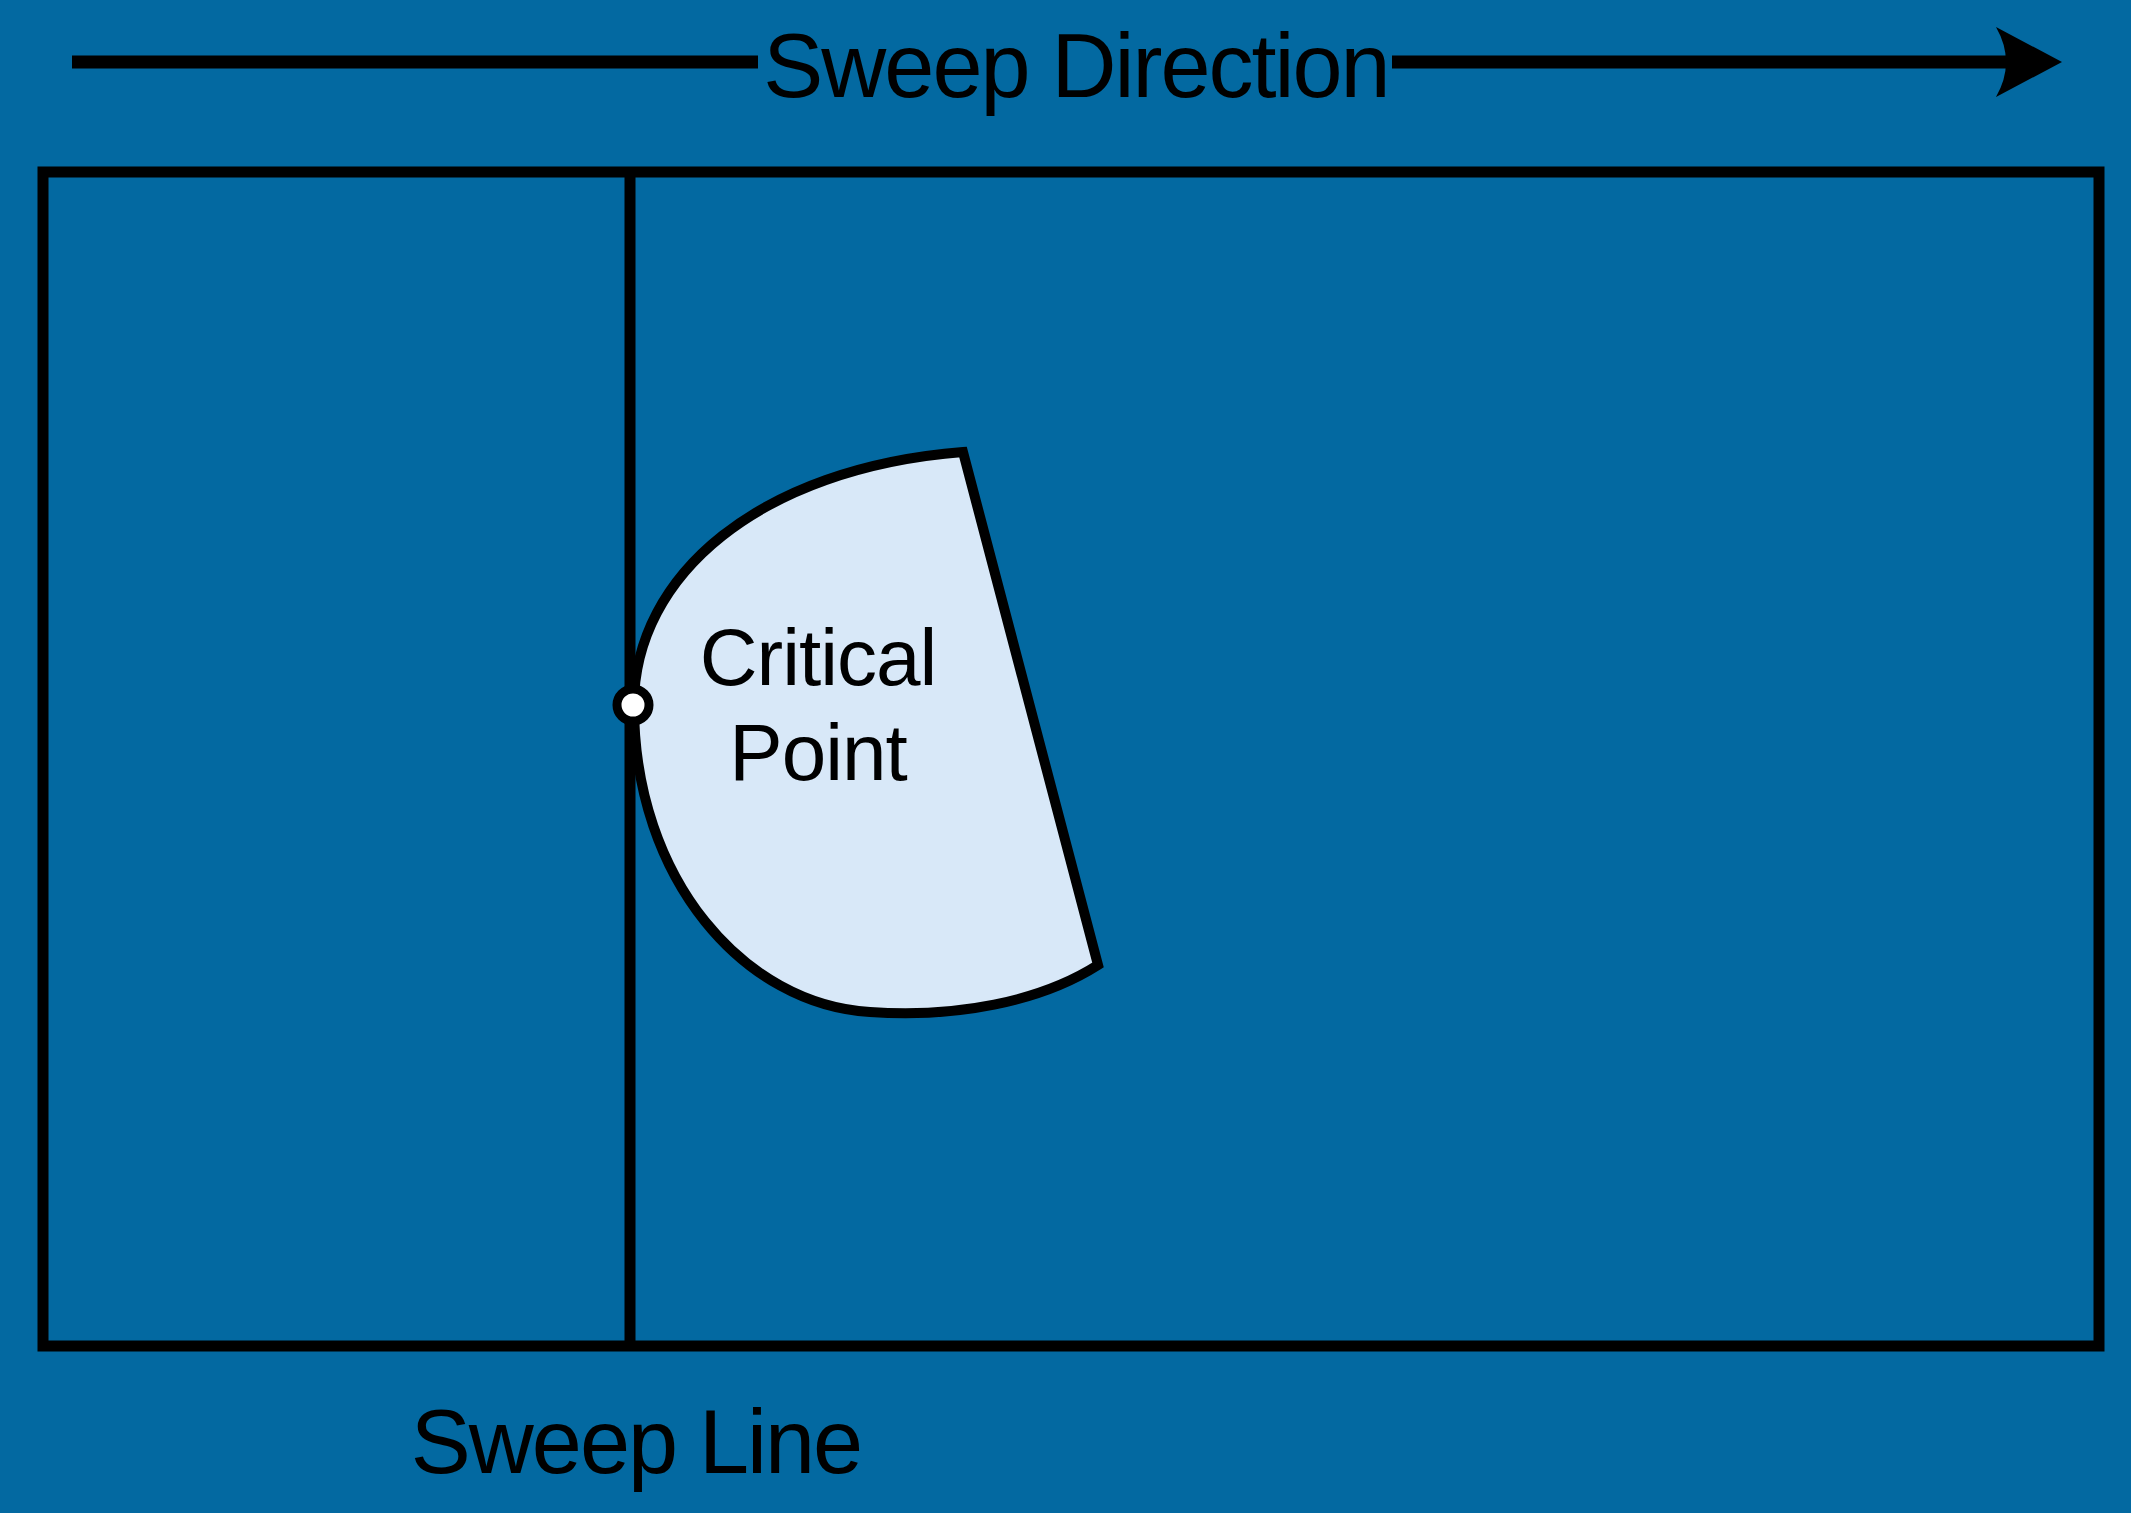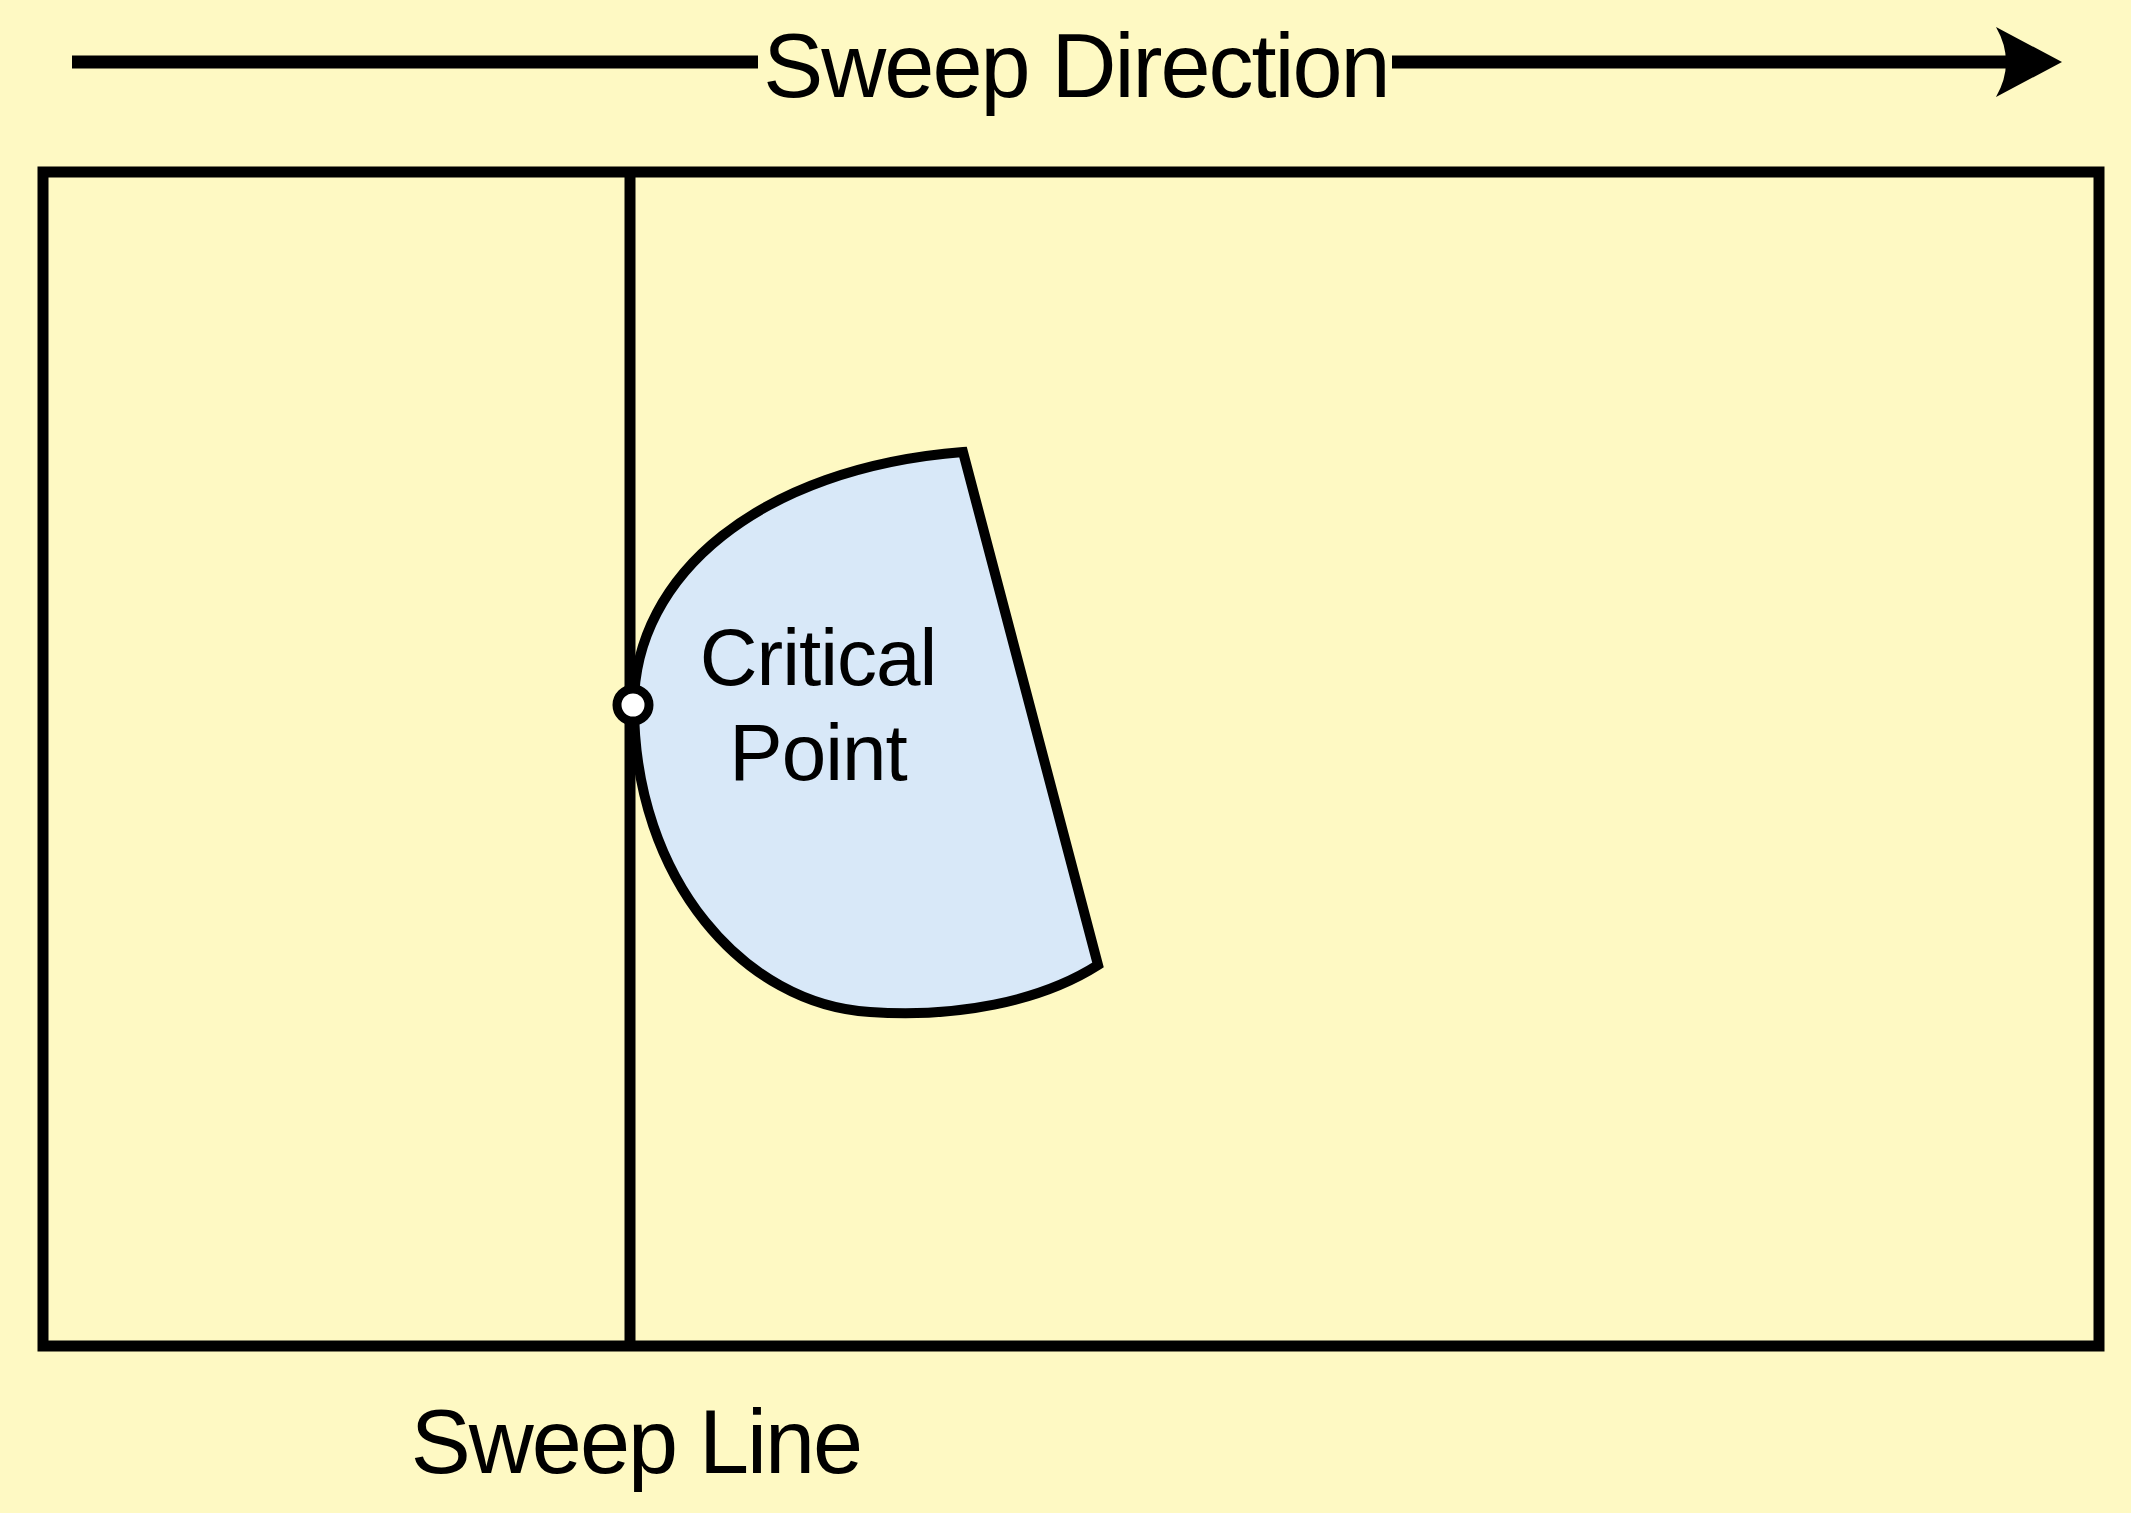--- a/index.html
+++ b/index.html
@@ -4,21 +4,21 @@
 <style>
   html, body {
     margin: 0;
     padding: 0;
     background: #ffffff;
   }
   .canvas {
     position: relative;
     width: 2131px;
     height: 1513px;
-    background: #fef9c3;
+    background: #0369a1;
     overflow: hidden;
     font-family: "Liberation Sans", sans-serif;
   }
   svg { display: block; }
   .stroke-black {
     stroke: #000000;
     fill: none;
   }
   .label-large {
     font-family: "Liberation Sans", sans-serif;

